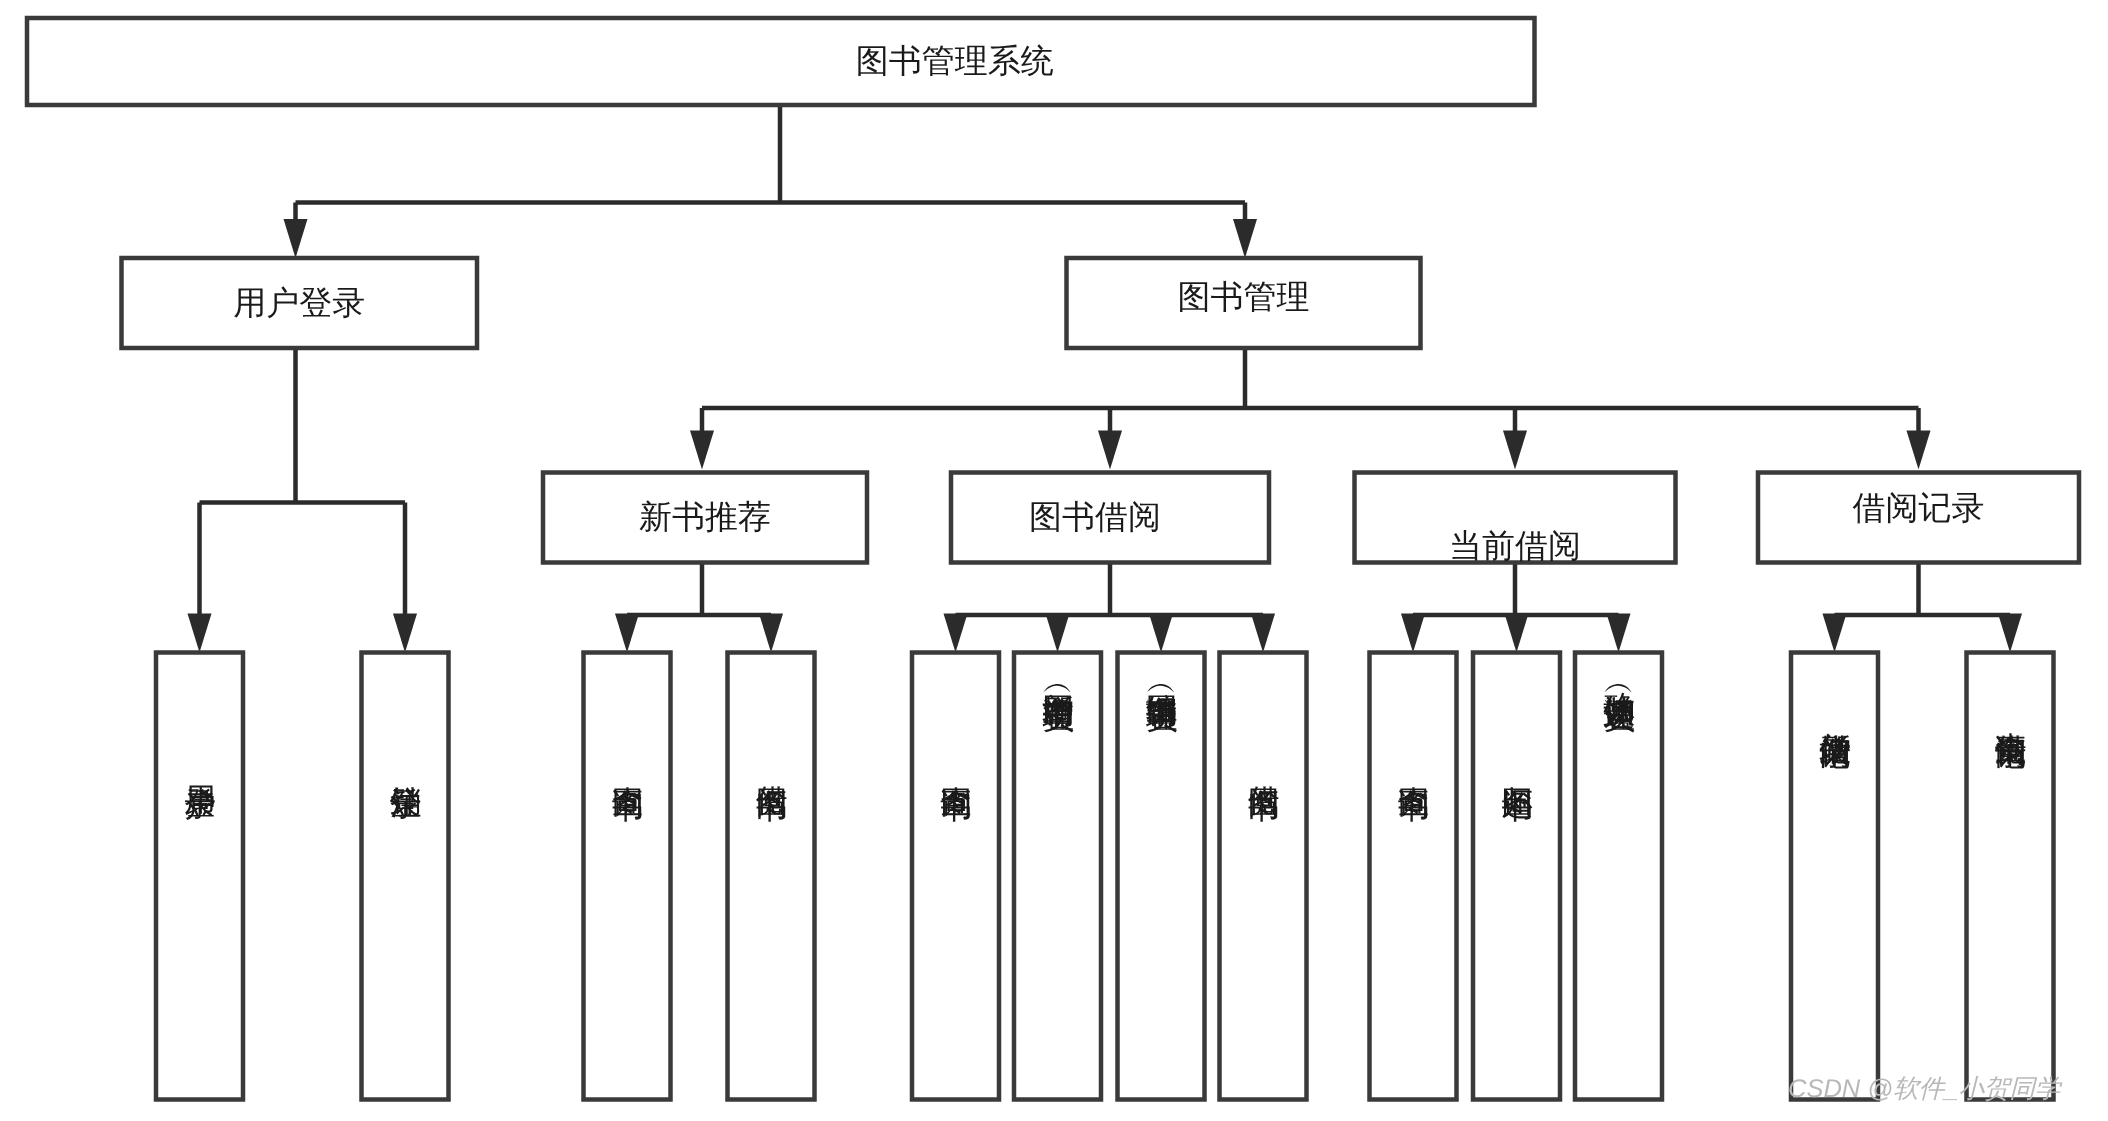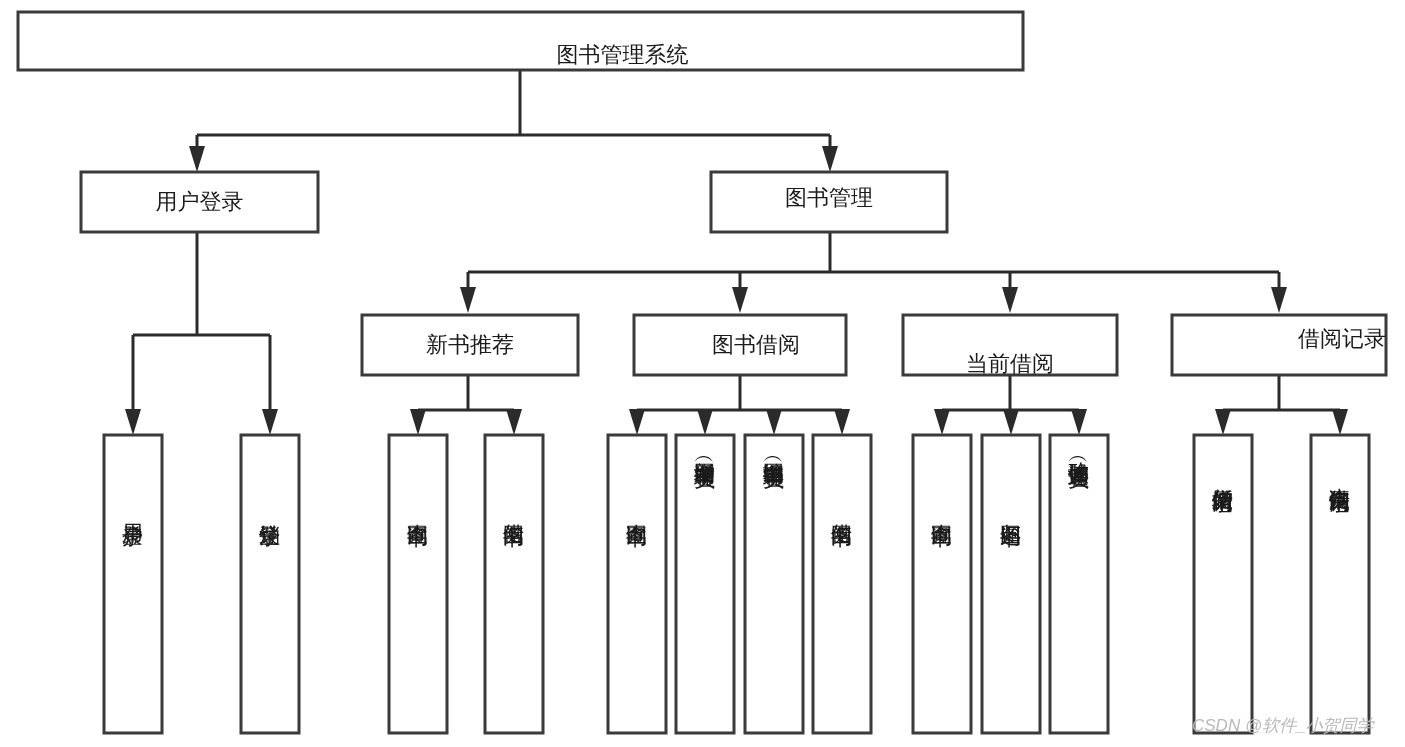--- a/index.html
+++ b/index.html
@@ -179,45 +179,45 @@
 
       <rect class="node-rect" x="913" y="435" width="58" height="298"></rect>
       <rect class="node-rect" x="982" y="435" width="58" height="298"></rect>
       <rect class="node-rect" x="1050" y="435" width="58" height="298"></rect>
 
       <rect class="node-rect" x="1194" y="435" width="58" height="298"></rect>
       <rect class="node-rect" x="1311" y="435" width="58" height="298"></rect>
     </g>
   </svg>
 
-  <div class="hlabel-wrap" style="left:18px; top:12px; width:1209px; height:58px;align-items:flex-end;">
+  <div class="hlabel-wrap" style="left:32px; top:12px; width:1209px; height:58px;">
     <span class="hlabel-text">图书管理系统</span>
   </div>
 
   <div class="hlabel-wrap" style="left:81px; top:172px; width:237px; height:60px;">
     <span class="hlabel-text">用户登录</span>
   </div>
 
   <div class="hlabel-wrap" style="left:711px; top:168px; width:236px; height:60px;">
     <span class="hlabel-text">图书管理</span>
   </div>
 
   <div class="hlabel-wrap" style="left:362px; top:315px; width:216px; height:60px;">
     <span class="hlabel-text">新书推荐</span>
   </div>
 
-  <div class="hlabel-wrap" style="left:628px; top:315px; width:256px; height:60px;">
+  <div class="hlabel-wrap" style="left:602px; top:315px; width:256px; height:60px;">
     <span class="hlabel-text">图书借阅</span>
   </div>
 
   <div class="hlabel-wrap" style="left:903px; top:330px; width:214px; height:68px;">
     <span class="hlabel-text">当前借阅</span>
   </div>
 
-  <div class="hlabel-wrap" style="left:1172px; top:315px; width:214px; height:48px;justify-content:flex-end;">
+  <div class="hlabel-wrap" style="left:1172px; top:315px; width:214px; height:48px;">
     <span class="hlabel-text">借阅记录</span>
   </div>
 
   <div class="vlabel-wrap" style="left:104px; top:435px; width:58px; height:298px; padding-top:72px;">
     <span class="vlabel-text">用户登录</span>
   </div>
   <div class="vlabel-wrap" style="left:241px; top:435px; width:58px; height:298px; padding-top:72px;">
     <span class="vlabel-text">注销登录</span>
   </div>
 

